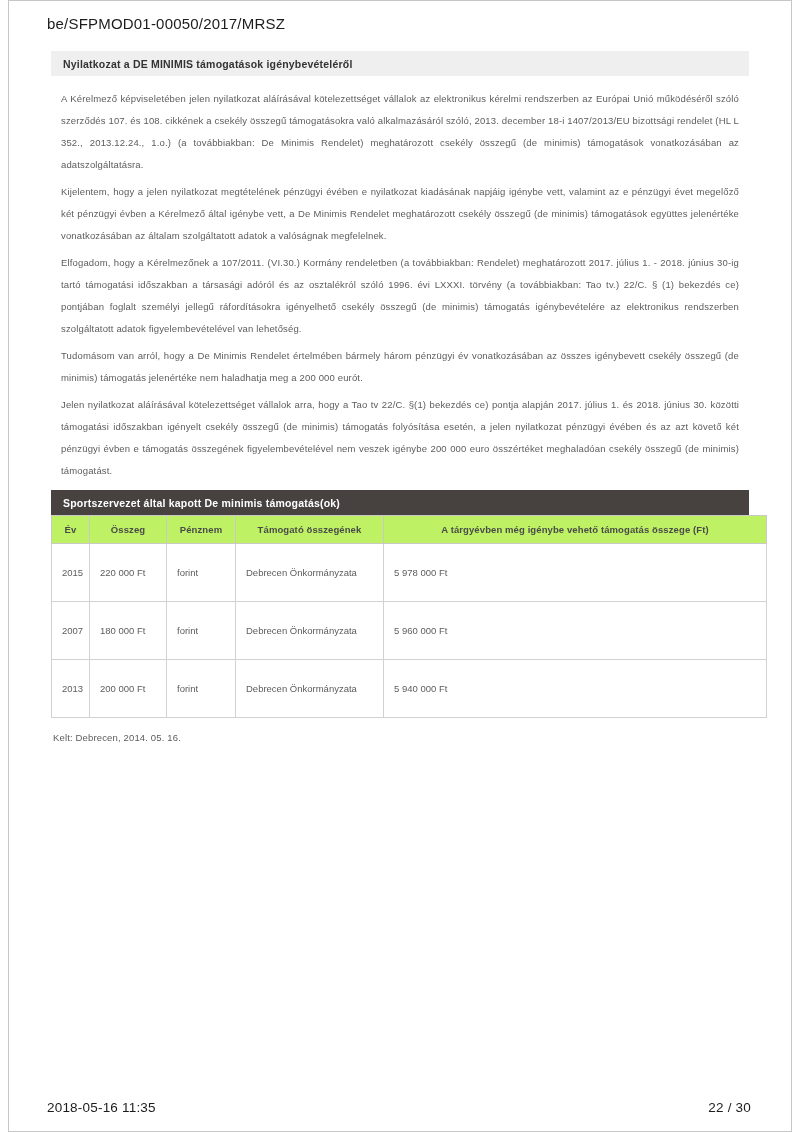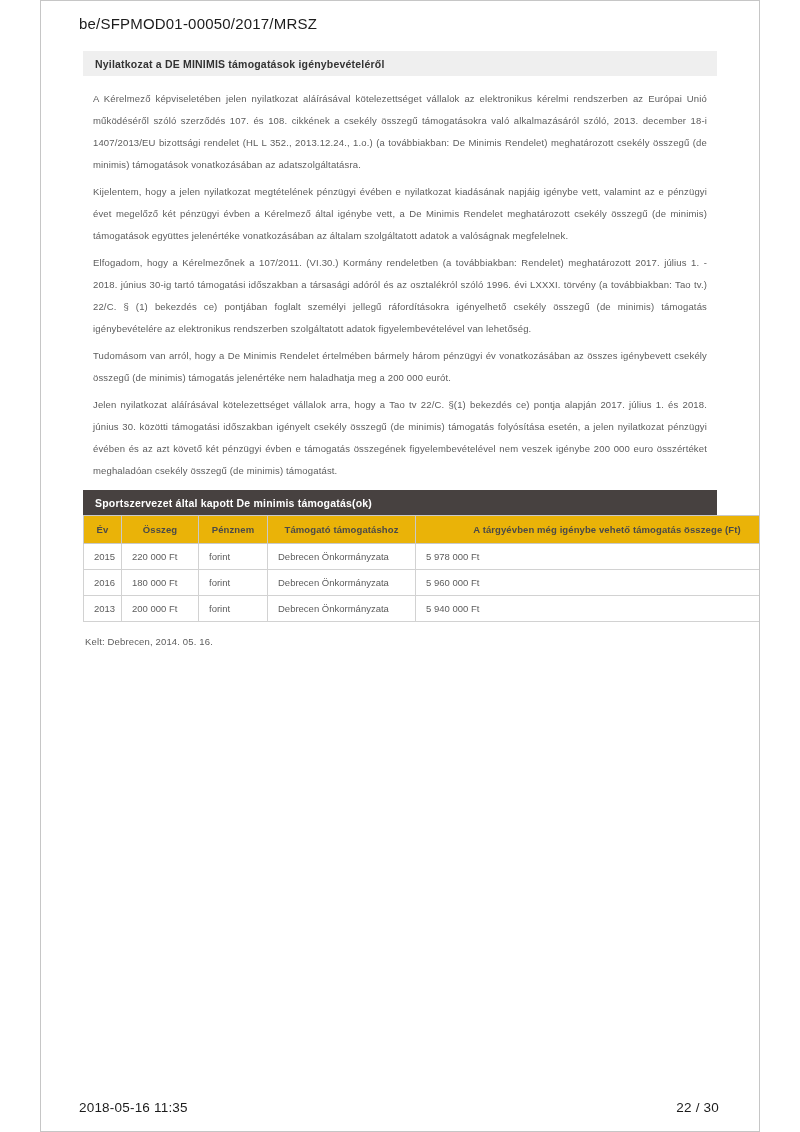--- a/index.html
+++ b/index.html
@@ -1,21 +1,21 @@
 <!DOCTYPE html>
 <html lang="hu"><head>
 <meta charset="utf-8">
 <style>
   * { margin: 0; padding: 0; box-sizing: border-box; }
   html, body { background: #ffffff; }
   body { font-family: "Liberation Sans", "DejaVu Sans", sans-serif; }
 
   .page {
     position: relative;
-    width: 720px;
+    width: 784px;
     height: 1132px;
     margin: 0 auto;
     background: #ffffff;
     border: 1px solid #c6c6c6;
     overflow: hidden;
   }
 
   .doc-id {
     margin: 14px 0 0 38px;
     font-size: 15px;
@@ -56,32 +56,32 @@
 
   table.dm-table {
     width: 716px;
     margin: 0 42px;
     border-collapse: collapse;
     font-size: 9.5px;
     color: #5c5c5c;
     table-layout: fixed;
   }
   table.dm-table th {
-    background: #eab308;
+    background: #bef264;
     border: 1px solid #c9c9c9;
     font-weight: bold;
     color: #4a4a4a;
     text-align: center;
     padding: 8px 4px;
     font-size: 9.5px;
     letter-spacing: 0.1px;
   }
   table.dm-table td {
     border: 1px solid #d2d2d2;
-    padding: 7px 10px;
+    padding: 23px 10px;
     background: #ffffff;
     height: 25px;
   }
   table.dm-table td.cell-year { text-align: center; }
   table.dm-table tr.total-row td { background: #f1f1f1; }
 
   .col-year   { width: 38px; }
   .col-amount { width: 77px; }
   .col-curr   { width: 69px; }
   .col-donor  { width: 148px; }
@@ -131,34 +131,34 @@
       <col class="col-amount">
       <col class="col-curr">
       <col class="col-donor">
       <col class="col-left">
     </colgroup>
     <thead>
       <tr>
         <th>Év</th>
         <th>Összeg</th>
         <th>Pénznem</th>
-        <th>Támogató támogatáshoz</th>
+        <th>Támogató összegének</th>
         <th>A tárgyévben még igénybe vehető támogatás összege (Ft)</th>
       </tr>
     </thead>
     <tbody>
       <tr>
         <td class="cell-year">2015</td>
         <td>220 000 Ft</td>
         <td>forint</td>
         <td>Debrecen Önkormányzata</td>
         <td>5 978 000 Ft</td>
       </tr>
       <tr>
-        <td class="cell-year">2016</td>
+        <td class="cell-year">2007</td>
         <td>180 000 Ft</td>
         <td>forint</td>
         <td>Debrecen Önkormányzata</td>
         <td>5 960 000 Ft</td>
       </tr>
       <tr>
         <td class="cell-year">2013</td>
         <td>200 000 Ft</td>
         <td>forint</td>
         <td>Debrecen Önkormányzata</td>

